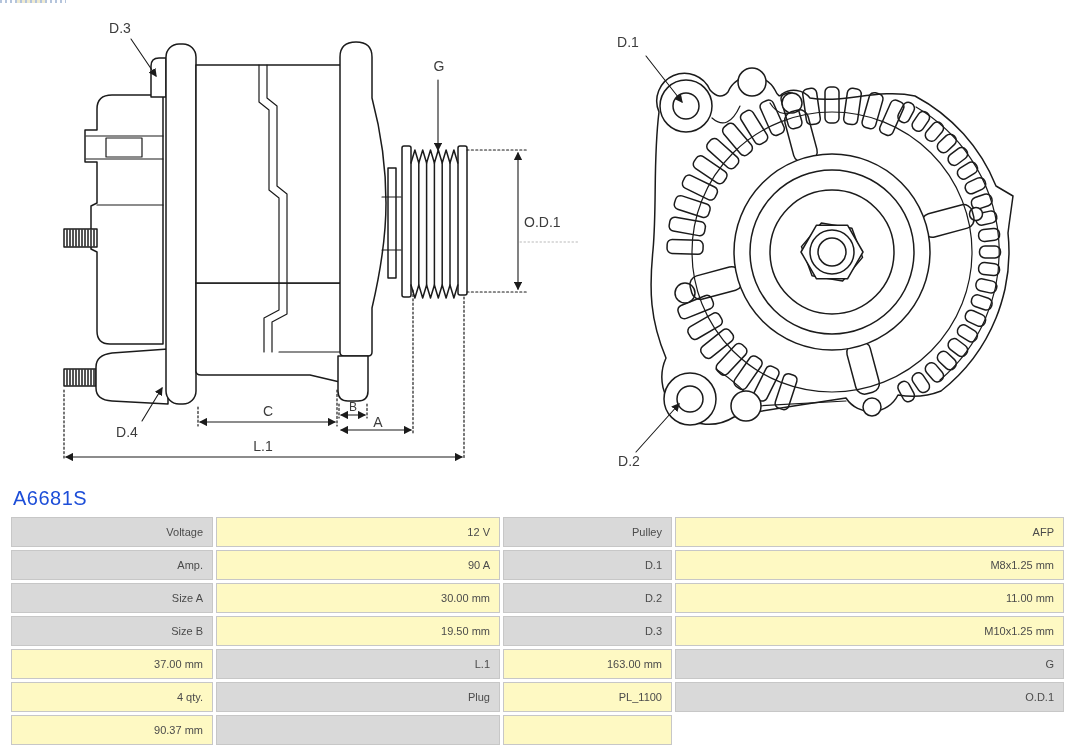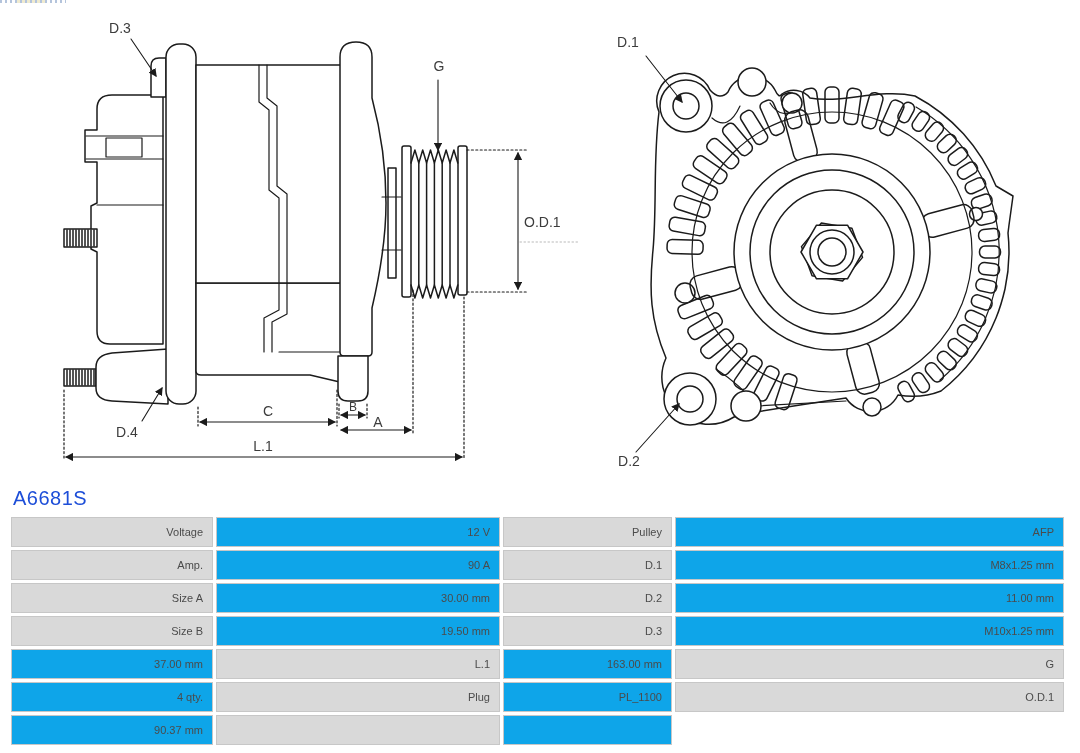--- a/index.html
+++ b/index.html
@@ -24,21 +24,21 @@
       fill:#3c3c3c;stroke:none;}
   text.lbl.sm{font-size:12px;}
 
   .part-number{position:absolute;left:13px;top:487px;font-size:20px;font-weight:400;
       letter-spacing:.5px;}
 
   .spec-table{position:absolute;left:11px;top:517px;width:1053px;
       display:grid;grid-template-columns:202px 284px 169px 389px;
       grid-auto-rows:30px;gap:3px;font-size:11px;color:#4b4b4b;}
   .spec-table .cell{border:1px solid #c7c7c7;display:flex;align-items:center;
-      justify-content:flex-end;padding-right:9px;box-sizing:border-box;background:#0ea5e9;
+      justify-content:flex-end;padding-right:9px;box-sizing:border-box;background:#fef9c3;
       white-space:nowrap;}
   .spec-table .lab{background:#d9d9d9;}
 </style>
 </head>
 <body>
 
 <div class="artifact">
   <div class="hl"></div>
   <div class="dots"></div>
 </div>

